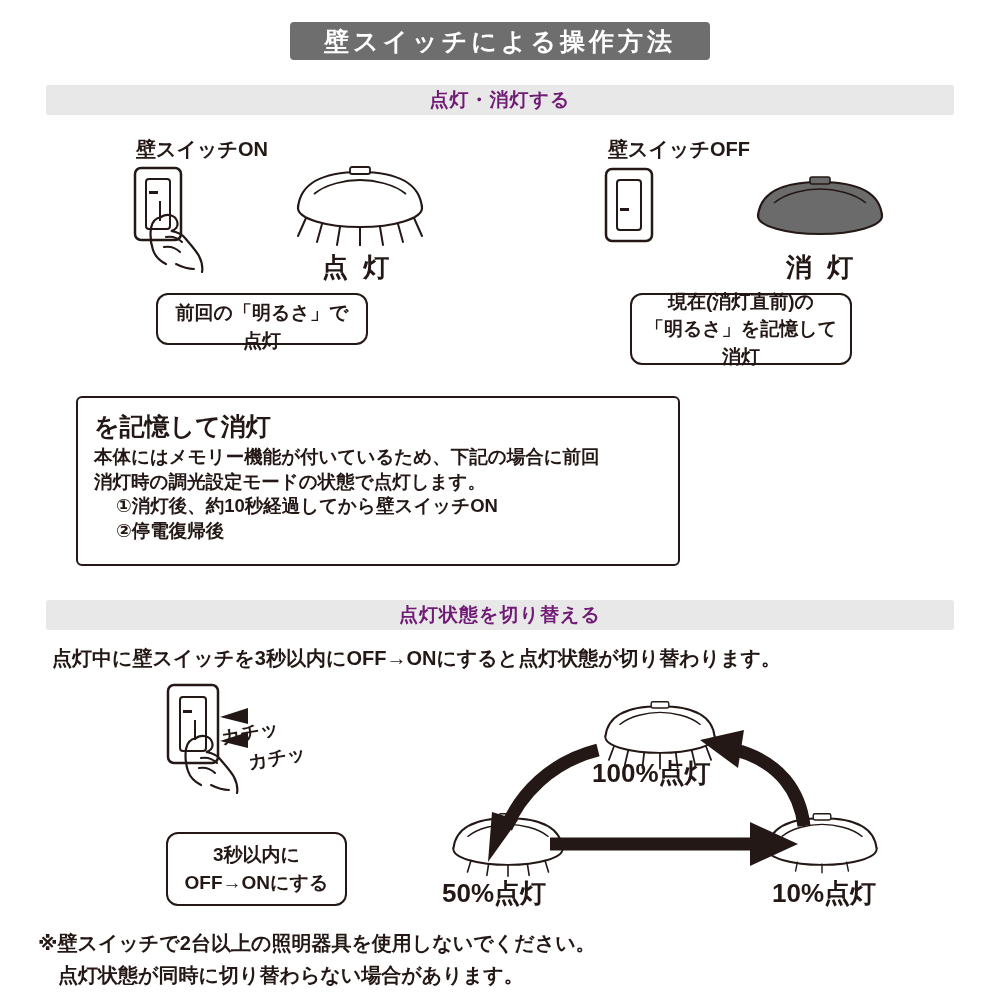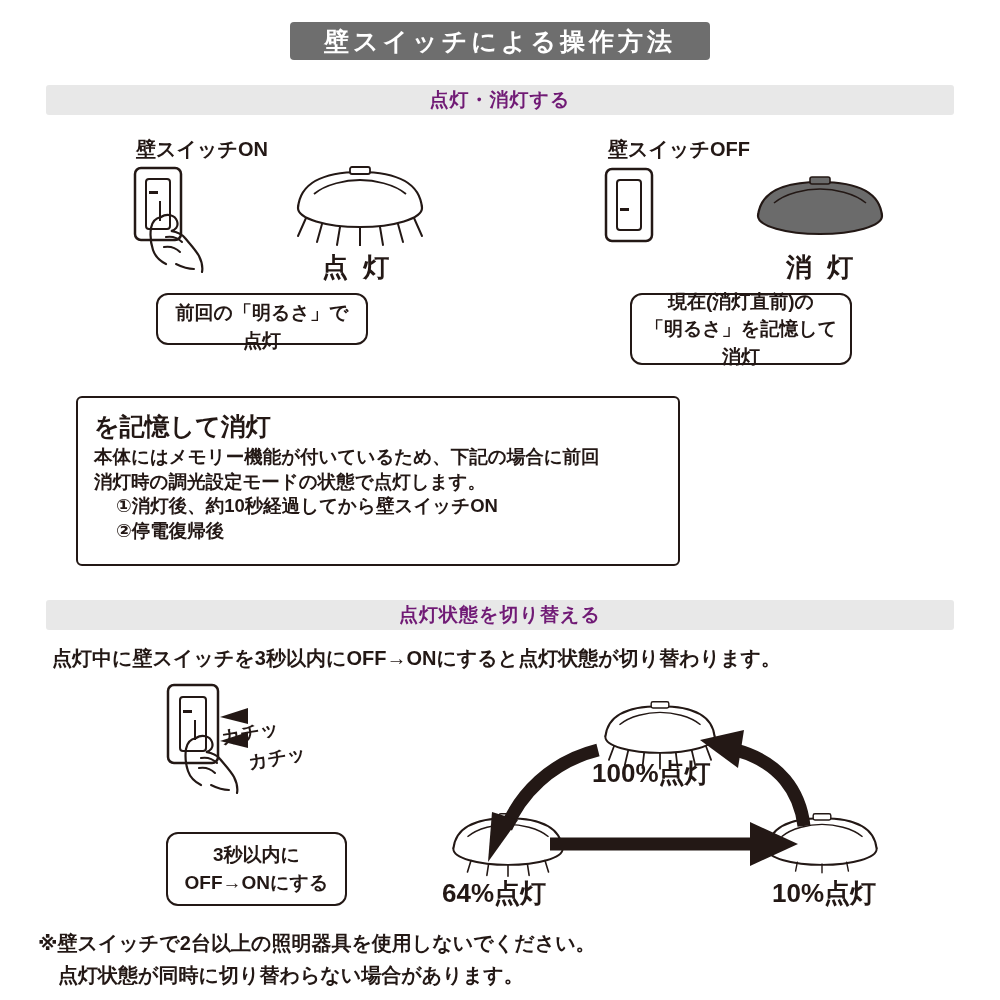--- a/index.html
+++ b/index.html
@@ -260,21 +260,21 @@
     <path d="M22 28 C34 18 54 14 68 14 C82 14 102 18 114 28" fill="none" stroke="#231815" stroke-width="1.6"></path>
     <rect x="58" y="2" width="20" height="7" rx="2" fill="#ffffff" stroke="#231815" stroke-width="1.6"></rect>
     <g stroke="#231815" stroke-width="1.8" stroke-linecap="round">
       <line x1="26" y1="55" x2="22" y2="68"></line>
       <line x1="46" y1="59" x2="44" y2="72"></line>
       <line x1="68" y1="60" x2="68" y2="73"></line>
       <line x1="90" y1="59" x2="92" y2="72"></line>
       <line x1="110" y1="55" x2="114" y2="68"></line>
     </g>
   </svg>
-  <div class="lbl" style="left:442px; top:876px; font-size:26px;">64%点灯</div>
+  <div class="lbl" style="left:442px; top:876px; font-size:26px;">50%点灯</div>
 
   <svg class="fixture" style="left:762px; top:812px;" width="120" height="74" viewBox="0 0 136 84">
     <ellipse cx="68" cy="42" rx="62" ry="18" fill="#ffffff" stroke="#231815" stroke-width="2.2"></ellipse>
     <path d="M6 42 C8 18 30 7 68 7 C106 7 128 18 130 42" fill="#ffffff" stroke="#231815" stroke-width="2.2"></path>
     <path d="M22 28 C34 18 54 14 68 14 C82 14 102 18 114 28" fill="none" stroke="#231815" stroke-width="1.6"></path>
     <rect x="58" y="2" width="20" height="7" rx="2" fill="#ffffff" stroke="#231815" stroke-width="1.6"></rect>
     <g stroke="#231815" stroke-width="1.6" stroke-linecap="round">
       <line x1="40" y1="57" x2="38" y2="67"></line>
       <line x1="68" y1="59" x2="68" y2="69"></line>
       <line x1="96" y1="57" x2="98" y2="67"></line>

